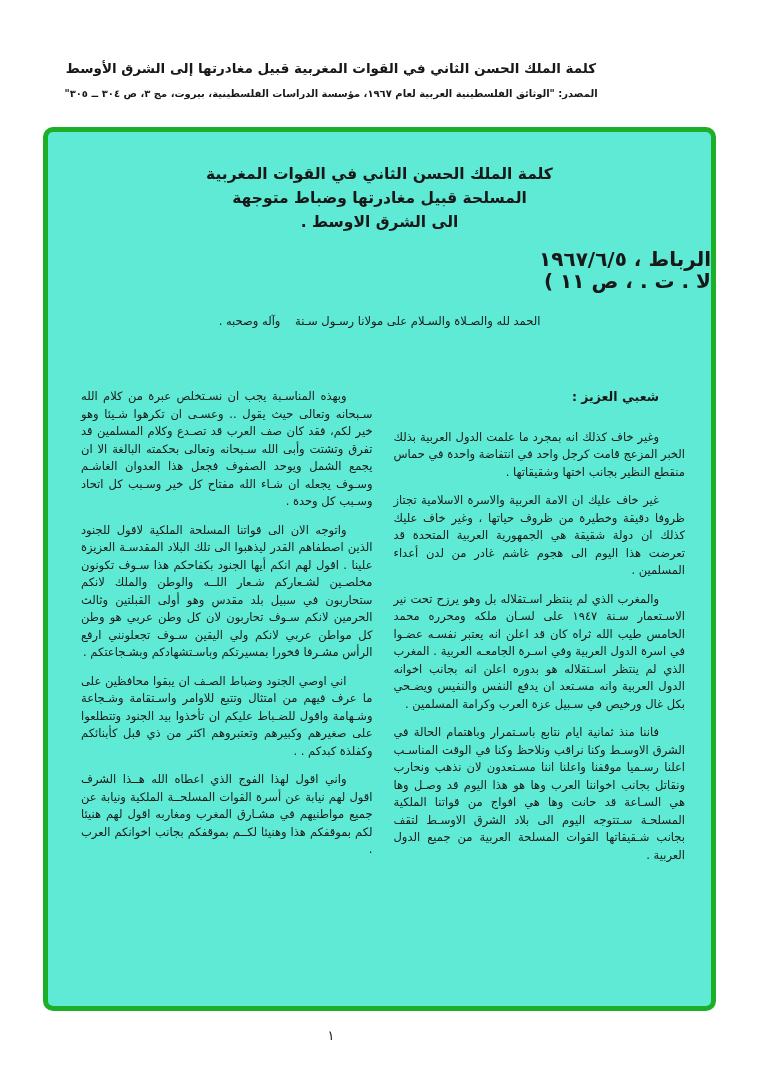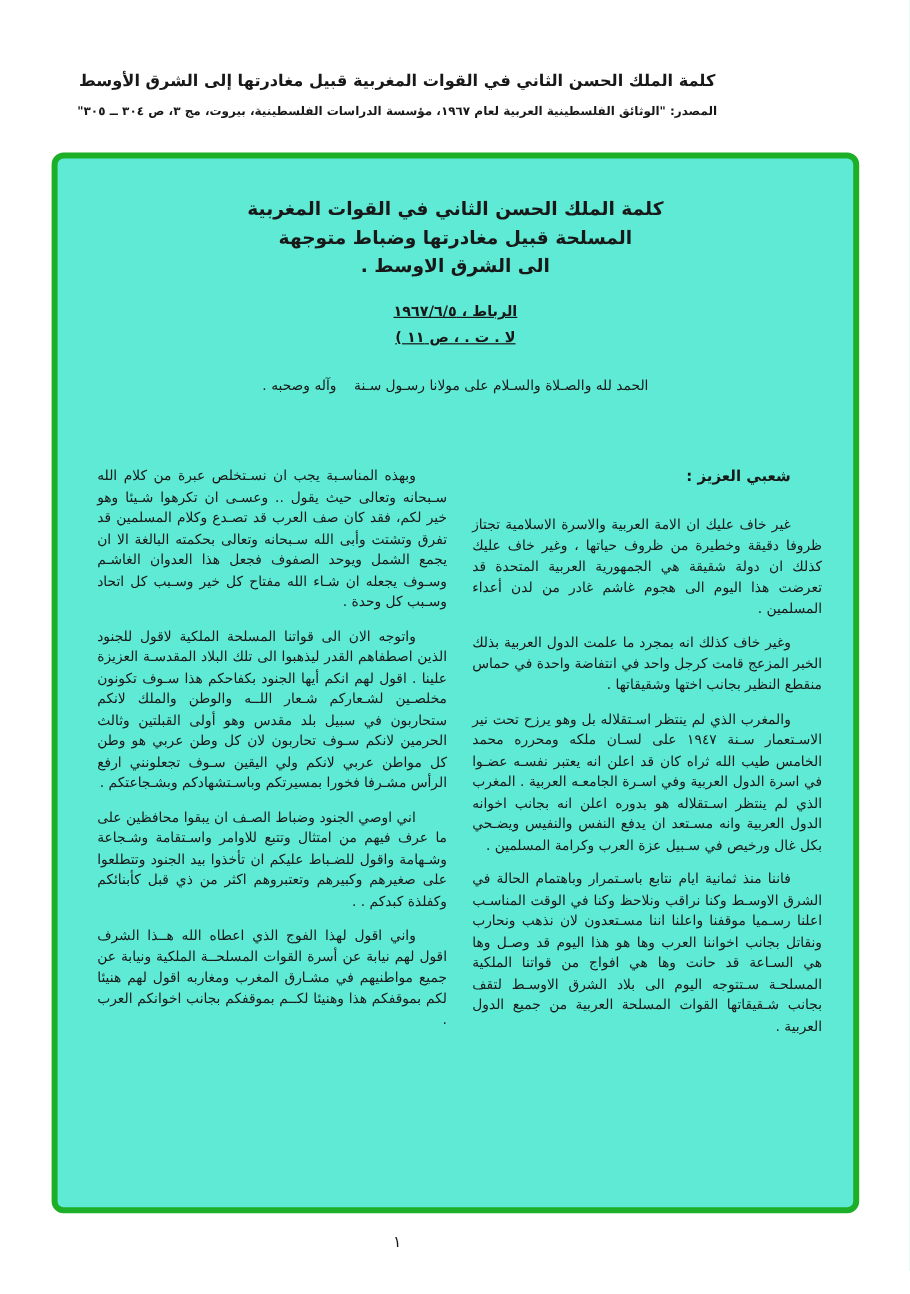--- a/index.html
+++ b/index.html
@@ -30,23 +30,22 @@
     border: 5px solid #1eaf28; border-radius: 10px;
     background: #5eead4;
   }
   .doc-title {
     margin-top: 30px;
     text-align: center; font-weight: bold; font-size: 15.5px;
     line-height: 24px;
   }
   .doc-citation {
     margin-top: 14px;
-    text-align: center; font-weight: bold; font-size: 12px;
+    font-weight: bold; font-size: 20px;
     line-height: 22px;
-    text-decoration: underline;
   }
   .hamd-line {
     margin-top: 22px;
     text-align: center; font-size: 11.5px;
     white-space: pre-wrap;
   }
   .columns {
     position: absolute; top: 256px; right: 26px; left: 33px;
     display: flex; gap: 21px;
   }
@@ -82,22 +81,22 @@
       <div>الرباط ، ١٩٦٧/٦/٥</div>
       <div>لا . ت . ، ص ١١ )</div>
     </div>
 
     <div class="hamd-line">الحمد لله والصـلاة والسـلام على مولانا رسـول سـنة    وآله وصحبه .</div>
 
     <div class="columns">
 
       <div class="col">
         <div class="salutation">شعبي العزيز :</div>
+        <p>وغير خاف كذلك انه بمجرد ما علمت الدول العربية بذلك الخبر المزعج قامت كرجل واحد في انتفاضة واحدة في حماس منقطع النظير بجانب اختها وشقيقاتها .</p>
         <p>غير خاف عليك ان الامة العربية والاسرة الاسلامية تجتاز ظروفا دقيقة وخطيرة من ظروف حياتها ، وغير خاف عليك كذلك ان دولة شقيقة هي الجمهورية العربية المتحدة قد تعرضت هذا اليوم الى هجوم غاشم غادر من لدن أعداء المسلمين .</p>
-        <p>وغير خاف كذلك انه بمجرد ما علمت الدول العربية بذلك الخبر المزعج قامت كرجل واحد في انتفاضة واحدة في حماس منقطع النظير بجانب اختها وشقيقاتها .</p>
         <p>والمغرب الذي لم ينتظر اسـتقلاله بل وهو يرزح تحت نير الاسـتعمار سـنة ١٩٤٧ على لسـان ملكه ومحرره محمد الخامس طيب الله ثراه كان قد اعلن انه يعتبر نفسـه عضـوا في اسرة الدول العربية وفي اسـرة الجامعـه العربية . المغرب الذي لم ينتظر اسـتقلاله هو بدوره اعلن انه بجانب اخوانه الدول العربية وانه مسـتعد ان يدفع النفس والنفيس ويضـحي بكل غال ورخيص في سـبيل عزة العرب وكرامة المسلمين .</p>
         <p>فاننا منذ ثمانية ايام نتابع باسـتمرار وباهتمام الحالة في الشرق الاوسـط وكنا نراقب ونلاحظ وكنا في الوقت المناسـب اعلنا رسـميا موقفنا واعلنا اننا مسـتعدون لان نذهب ونحارب ونقاتل بجانب اخواننا العرب وها هو هذا اليوم قد وصـل وها هي السـاعة قد حانت وها هي افواج من قواتنا الملكية المسلحـة سـتتوجه اليوم الى بلاد الشرق الاوسـط لتقف بجانب شـقيقاتها القوات المسلحة العربية من جميع الدول العربية .</p>
       </div>
 
       <div class="col">
         <p>وبهذه المناسـبة يجب ان نسـتخلص عبرة من كلام الله سـبحانه وتعالى حيث يقول .. وعسـى ان تكرهوا شـيئا وهو خير لكم، فقد كان صف العرب قد تصـدع وكلام المسلمين قد تفرق وتشتت وأبى الله سـبحانه وتعالى بحكمته البالغة الا ان يجمع الشمل ويوحد الصفوف فجعل هذا العدوان الغاشـم وسـوف يجعله ان شـاء الله مفتاح كل خير وسـبب كل اتحاد وسـبب كل وحدة .</p>
         <p>واتوجه الان الى قواتنا المسلحة الملكية لاقول للجنود الذين اصطفاهم القدر ليذهبوا الى تلك البلاد المقدسـة العزيزة علينا . اقول لهم انكم أيها الجنود بكفاحكم هذا سـوف تكونون مخلصـين لشـعاركم شـعار اللــه والوطن والملك لانكم ستحاربون في سبيل بلد مقدس وهو أولى القبلتين وثالث الحرمين لانكم سـوف تحاربون لان كل وطن عربي هو وطن كل مواطن عربي لانكم ولي اليقين سـوف تجعلونني ارفع الرأس مشـرفا فخورا بمسيرتكم وباسـتشهادكم وبشـجاعتكم .</p>
         <p>اني اوصي الجنود وضباط الصـف ان يبقوا محافظين على ما عرف فيهم من امتثال وتتبع للاوامر واسـتقامة وشـجاعة وشـهامة واقول للضـباط عليكم ان تأخذوا بيد الجنود وتتطلعوا على صغيرهم وكبيرهم وتعتبروهم اكثر من ذي قبل كأبنائكم وكفلذة كبدكم . .</p>
         <p>واني اقول لهذا الفوج الذي اعطاه الله هــذا الشرف اقول لهم نيابة عن أسرة القوات المسلحــة الملكية ونيابة عن جميع مواطنيهم في مشـارق المغرب ومغاربه اقول لهم هنيئا لكم بموقفكم هذا وهنيئا لكــم بموقفكم بجانب اخوانكم العرب .</p>
       </div>

